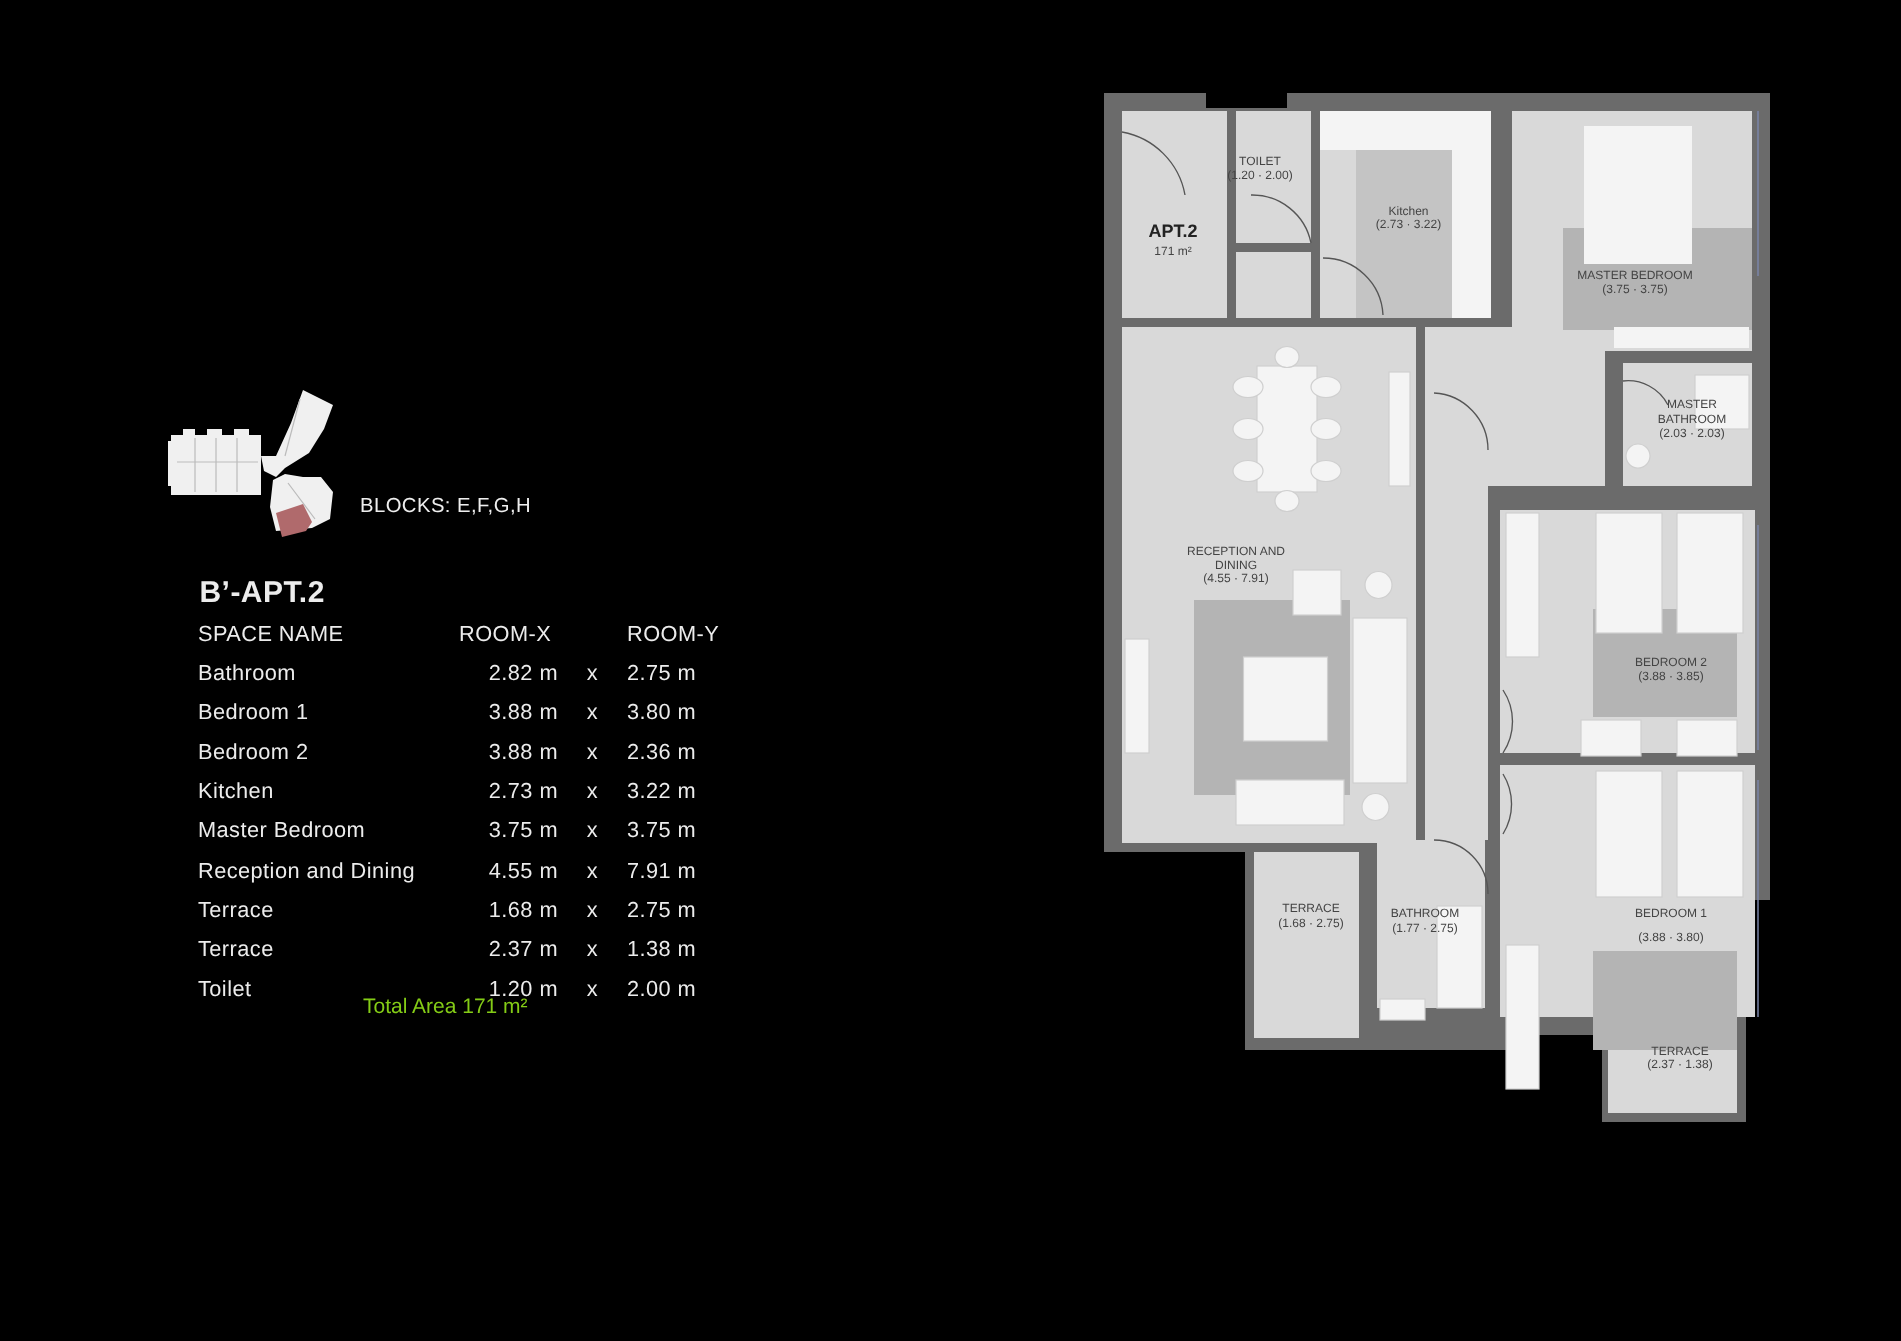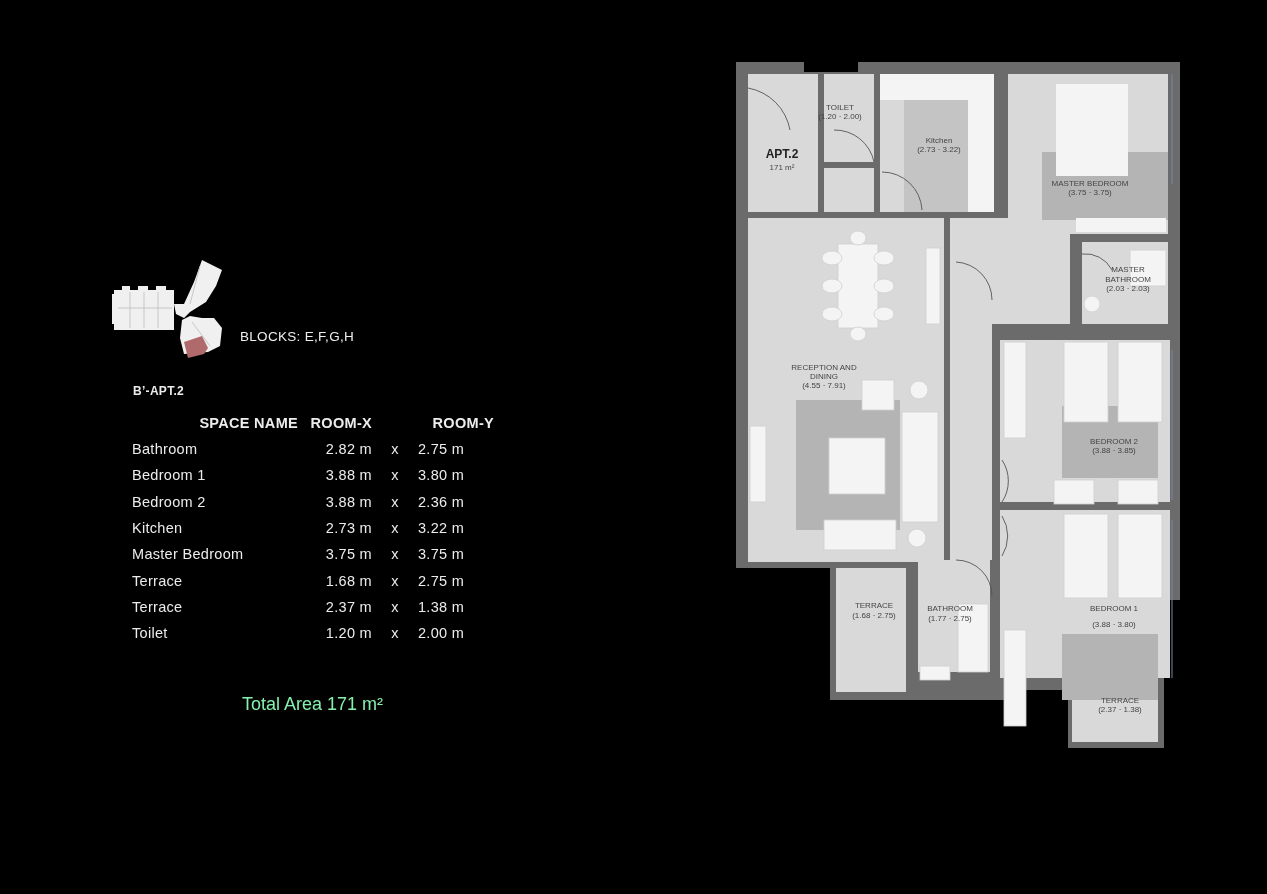--- a/index.html
+++ b/index.html
@@ -1,29 +1,29 @@
 <!DOCTYPE html>
 <html><head>
 <meta charset="utf-8">
 <style>
   html,body{margin:0;padding:0;background:#000;}
   body{width:1267px;height:894px;position:relative;overflow:hidden;font-family:"Liberation Sans","DejaVu Sans",sans-serif;color:#ececec;}
   .keyplan{position:absolute;left:110px;top:256px;width:116px;height:108px;}
   .blocks{position:absolute;left:240px;top:329px;font-size:13.5px;letter-spacing:0.3px;color:#eee;text-align:center;}
-  .apt-title{position:absolute;left:133px;top:384px;font-size:12px;font-weight:bold;letter-spacing:0.3px;}
+  .apt-title{position:absolute;left:133px;top:384px;font-size:20px;font-weight:bold;letter-spacing:0.3px;}
   table.rooms{position:absolute;left:128px;top:410px;border-collapse:collapse;font-size:14.5px;}
-  table.rooms th{font-weight:bold;text-align:right;padding:0 4px;height:26px;letter-spacing:0.3px;}
+  table.rooms th{font-weight:normal;text-align:left;padding:0 4px;height:26px;letter-spacing:0.3px;}
   table.rooms td{padding:0 4px;height:26.3px;letter-spacing:0.3px;}
   .c-name{width:166px;}
   .c-x{width:66px;text-align:right;}
   th.c-x{text-align:center;margin-left:48px;}
   .c-sep{width:30px;text-align:center;}
   .c-y{width:76px;text-align:left;}
   th.c-y{text-align:center;}
-  .total{position:absolute;left:242px;top:694px;font-size:18px;color:#86efac;}
+  .total{position:absolute;left:242px;top:662px;font-size:14px;color:#84cc16;}
   .plan{position:absolute;left:734px;top:60px;width:450px;height:690px;}
   .lbl{font-family:"Liberation Sans",sans-serif;fill:#444;font-size:8px;text-anchor:middle;}
 </style>
 </head>
 <body>
 
 <div class="keyplan">
   <svg width="116" height="108" viewBox="0 0 116 108">
     <g fill="#f0f0f0">
       <rect x="4" y="34" width="60" height="40"></rect>
@@ -81,20 +81,26 @@
         <td class="c-name">Kitchen</td>
         <td class="c-x">2.73 m</td>
         <td class="c-sep">x</td>
         <td class="c-y">3.22 m</td>
       </tr>
     <tr>
         <td class="c-name">Master Bedroom</td>
         <td class="c-x">3.75 m</td>
         <td class="c-sep">x</td>
         <td class="c-y">3.75 m</td>
+      </tr>
+    <tr>
+        <td class="c-name">Reception and Dining</td>
+        <td class="c-x">4.55 m</td>
+        <td class="c-sep">x</td>
+        <td class="c-y">7.91 m</td>
       </tr>
     <tr>
         <td class="c-name">Terrace</td>
         <td class="c-x">1.68 m</td>
         <td class="c-sep">x</td>
         <td class="c-y">2.75 m</td>
       </tr>
     <tr>
         <td class="c-name">Terrace</td>
         <td class="c-x">2.37 m</td>

